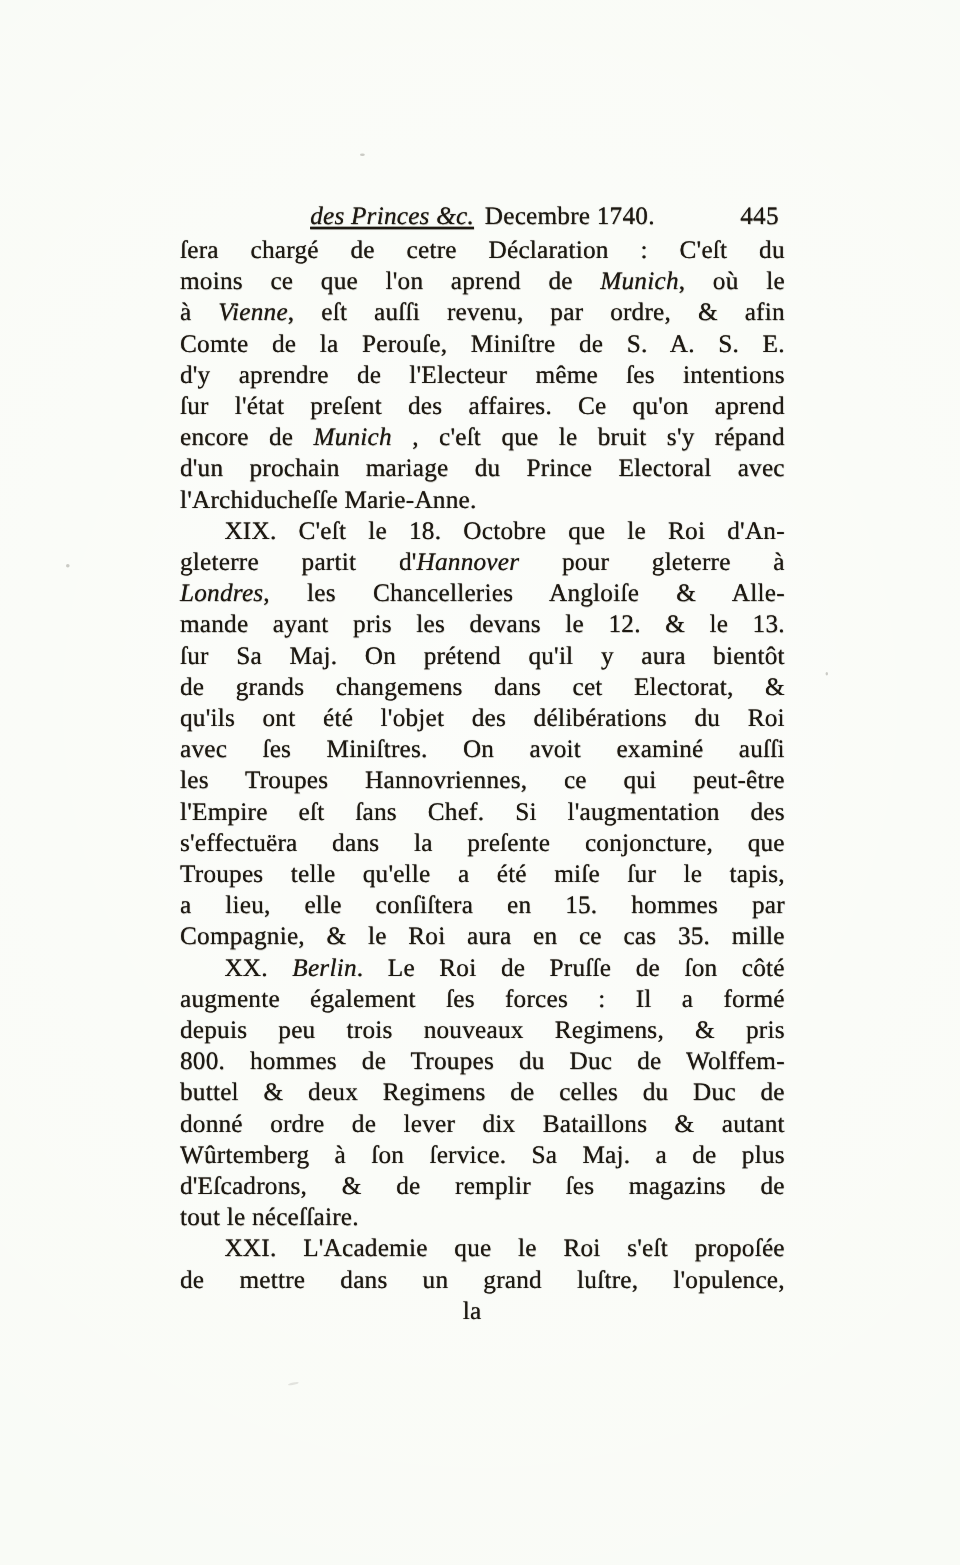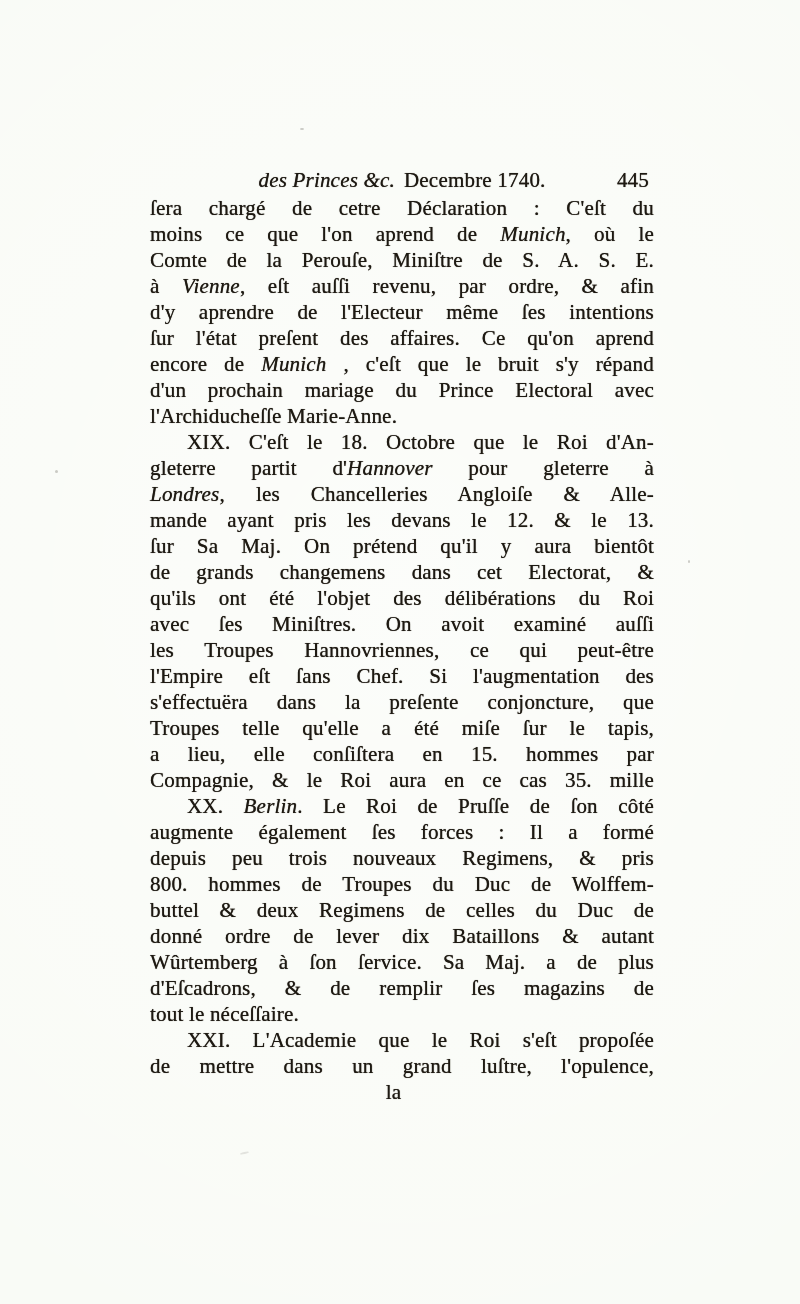--- a/index.html
+++ b/index.html
@@ -31,21 +31,21 @@
     line-height: 26px;
     letter-spacing: 0.2px;
     text-shadow: 0 0 0.7px rgba(32,25,16,0.85), 0.4px 0.4px 0 rgba(32,25,16,0.18);
   }
   .header {
     position: relative;
     height: 27px;
     text-align: center;
     white-space: nowrap;
   }
-  .header .title { font-style: italic; }
+  .header .title { font-style: italic; text-decoration: underline; }
   .header .date { margin-left: 9px; }
   .header .pagenum { position: absolute; right: 5px; top: 0; text-align: center; }
   .body-lines { margin-top: 1px; }
   .line {
     height: 26px;
     text-align: justify;
     text-align-last: justify;
     -moz-text-align-last: justify;
   }
   .line.indent { text-indent: 37px; }
@@ -70,22 +70,22 @@
   <div class="text-block">
 
     <div class="header">
       <span class="title">des Princes &amp;c.</span><span class="date">Decembre 1740.</span>
       <span class="pagenum">445</span>
     </div>
 
     <div class="body-lines">
         <div class="line"><span class="ro">ſera chargé de cetre Déclaration : C'eſt du</span></div>
         <div class="line"><span class="ro">moins ce que l'on aprend de </span><span class="it">Munich</span><span class="ro">, où le</span></div>
+        <div class="line"><span class="ro">à </span><span class="it">Vienne</span><span class="ro">, eſt auſſi revenu, par ordre, &amp; afin</span></div>
         <div class="line"><span class="ro">Comte de la Perouſe, Miniſtre de S. A. S. E.</span></div>
-        <div class="line"><span class="ro">à </span><span class="it">Vienne</span><span class="ro">, eſt auſſi revenu, par ordre, &amp; afin</span></div>
         <div class="line"><span class="ro">d'y aprendre de l'Electeur même ſes intentions</span></div>
         <div class="line"><span class="ro">ſur l'état preſent des affaires. Ce qu'on aprend</span></div>
         <div class="line"><span class="ro">encore de </span><span class="it">Munich</span><span class="ro"> , c'eſt que le bruit s'y répand</span></div>
         <div class="line"><span class="ro">d'un prochain mariage du Prince Electoral avec</span></div>
         <div class="line para-end"><span class="ro">l'Archiducheſſe Marie-Anne.</span></div>
         <div class="line indent"><span class="ro">XIX. C'eſt le 18. Octobre que le Roi d'An-</span></div>
         <div class="line"><span class="ro">gleterre partit d'</span><span class="it">Hannover</span><span class="ro"> pour gleterre à</span></div>
         <div class="line"><span class="it">Londres</span><span class="ro">, les Chancelleries Angloiſe &amp; Alle-</span></div>
         <div class="line"><span class="ro">mande ayant pris les devans le 12. &amp; le 13.</span></div>
         <div class="line"><span class="ro">ſur Sa Maj. On prétend qu'il y aura bientôt</span></div>

